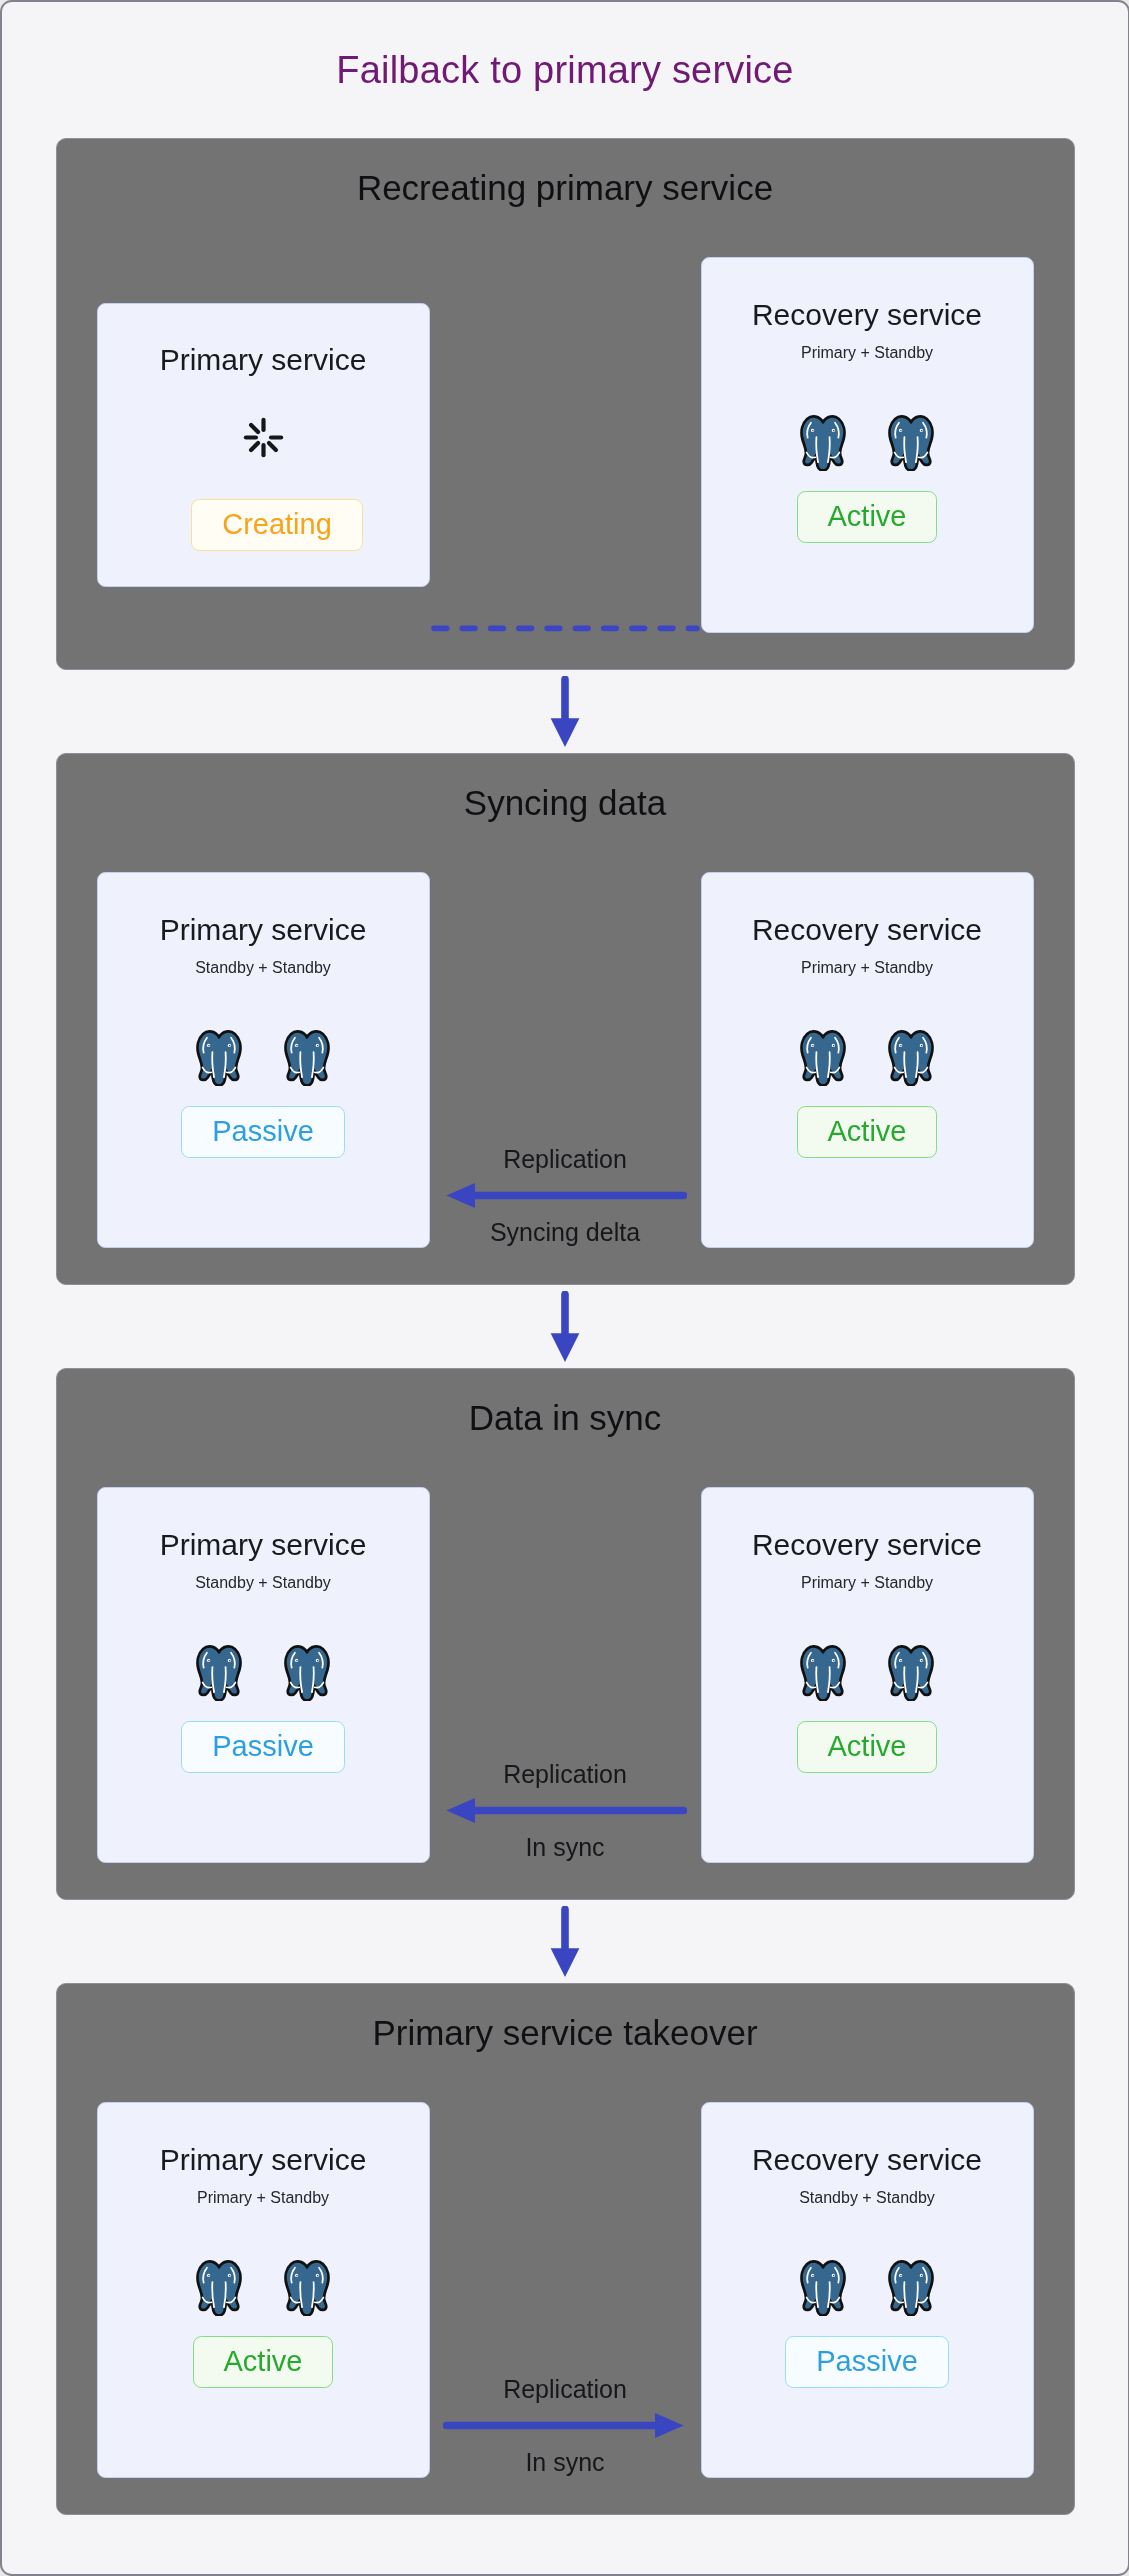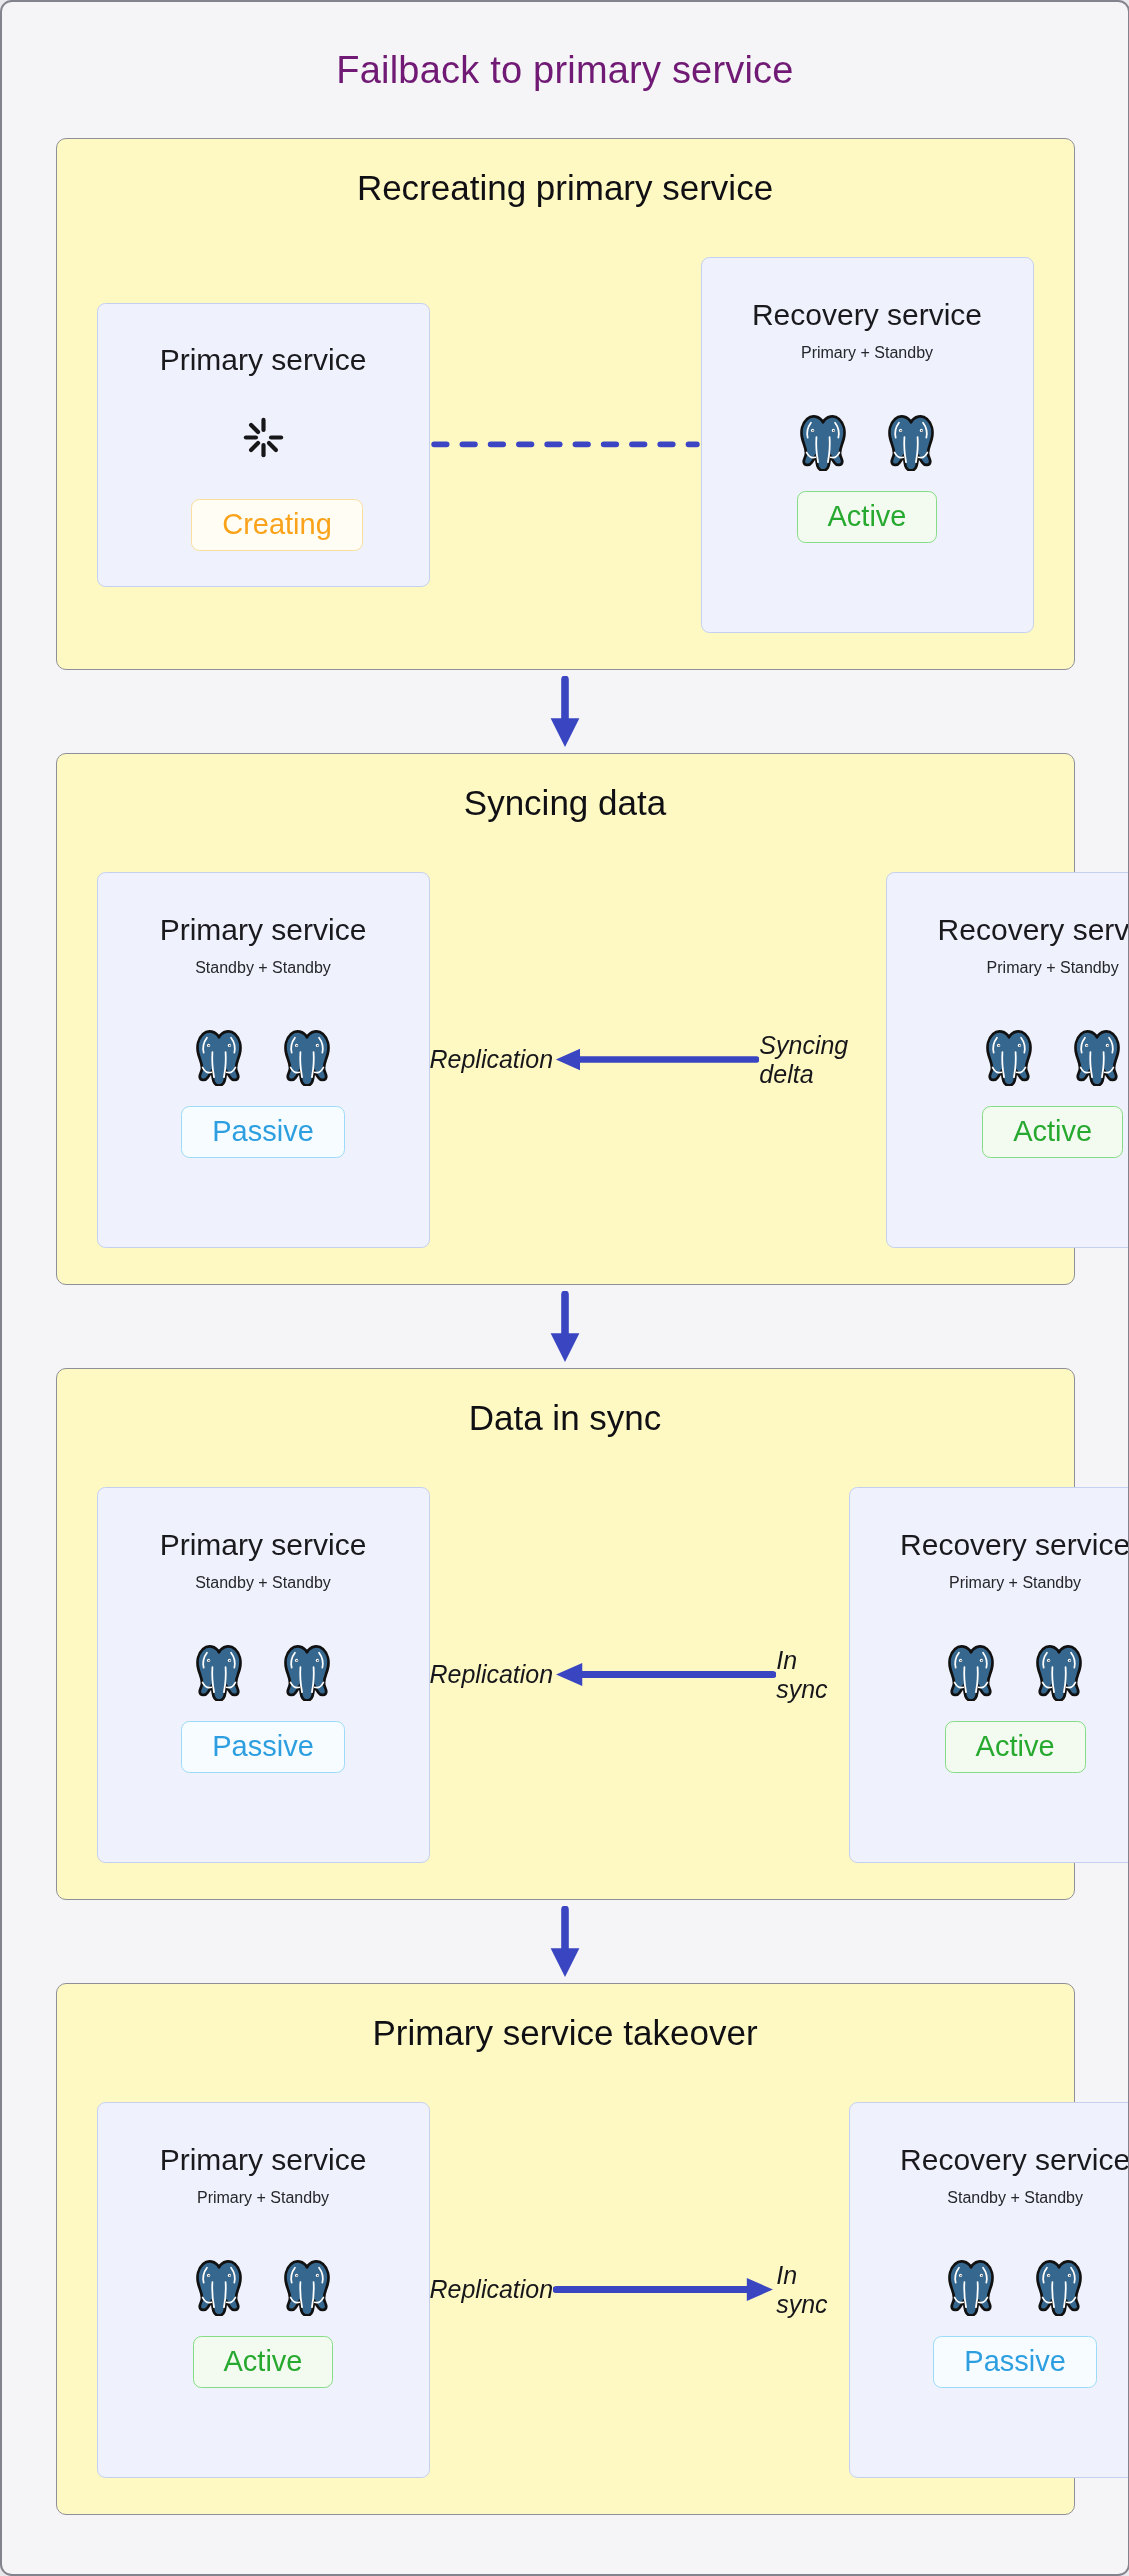--- a/index.html
+++ b/index.html
@@ -8,21 +8,21 @@
     background:#f5f5f7;border:2.5px solid #83838d;border-radius:11.8px;
     font-family:"Liberation Sans","DejaVu Sans",sans-serif;color:#121216;
     display:flex;flex-direction:column;align-items:center;overflow:hidden;
   }
   .main-title{
     height:136px;display:flex;align-items:center;justify-content:center;
     font-size:38px;font-weight:500;letter-spacing:0.2px;color:#701a75;
   }
   .stage-panel{
     width:1019px;height:532px;box-sizing:border-box;flex-shrink:0;
-    background:#fef9c3;border:1.7px solid #8f8f9a;border-radius:10px;
+    background:#737373;border:1.7px solid #8f8f9a;border-radius:10px;
     display:flex;flex-direction:column;align-items:center;
   }
   .panel-title{margin-top:29px;font-size:35px;font-weight:500;color:#101014;text-align:center;}
   .panel-body{
     margin-top:49px;height:375px;width:100%;box-sizing:border-box;
     padding:0 40px;display:flex;align-items:center;
   }
   .service-box{
     width:333px;height:376px;box-sizing:border-box;flex-shrink:0;
     background:#eff2fc;border:1.7px solid #c5d0f0;border-radius:8.4px;
@@ -37,22 +37,22 @@
   .spinner-wrap{margin-top:37px;}
   .status-badge{
     margin-top:20px;height:52px;box-sizing:border-box;display:flex;align-items:center;
     padding:0 30px;border:1.7px solid transparent;border-radius:8.4px;font-size:29px;
   }
   .service-box.small .status-badge{margin-top:35px;}
   .badge-creating{color:#f9a21a;background:#fffdf4;border-color:#f9df9e;margin-left:28px;}
   .badge-active{color:#27a92f;background:#f3fbf1;border-color:#84dd84;}
   .badge-passive{color:#2d9fe0;background:#f6fcff;border-color:#9bdbf7;}
   .connector{
-    flex:1;align-self:stretch;display:flex;flex-direction:row;
-    align-items:center;justify-content:space-between;font-style:italic;
+    flex:1;align-self:stretch;display:flex;flex-direction:column;
+    align-items:center;justify-content:flex-end;
   }
   .connector-label{font-size:25px;color:#17171b;}
   .h-arrow{margin:7.6px 0;display:block;}
   .dashed-svg{width:100%;height:6.7px;display:block;}
   .gap-arrow{height:83px;flex-shrink:0;display:flex;align-items:center;justify-content:center;}
   .hidden-defs{position:absolute;width:0;height:0;overflow:hidden;}
 </style>
 </head>
 <body>
 

